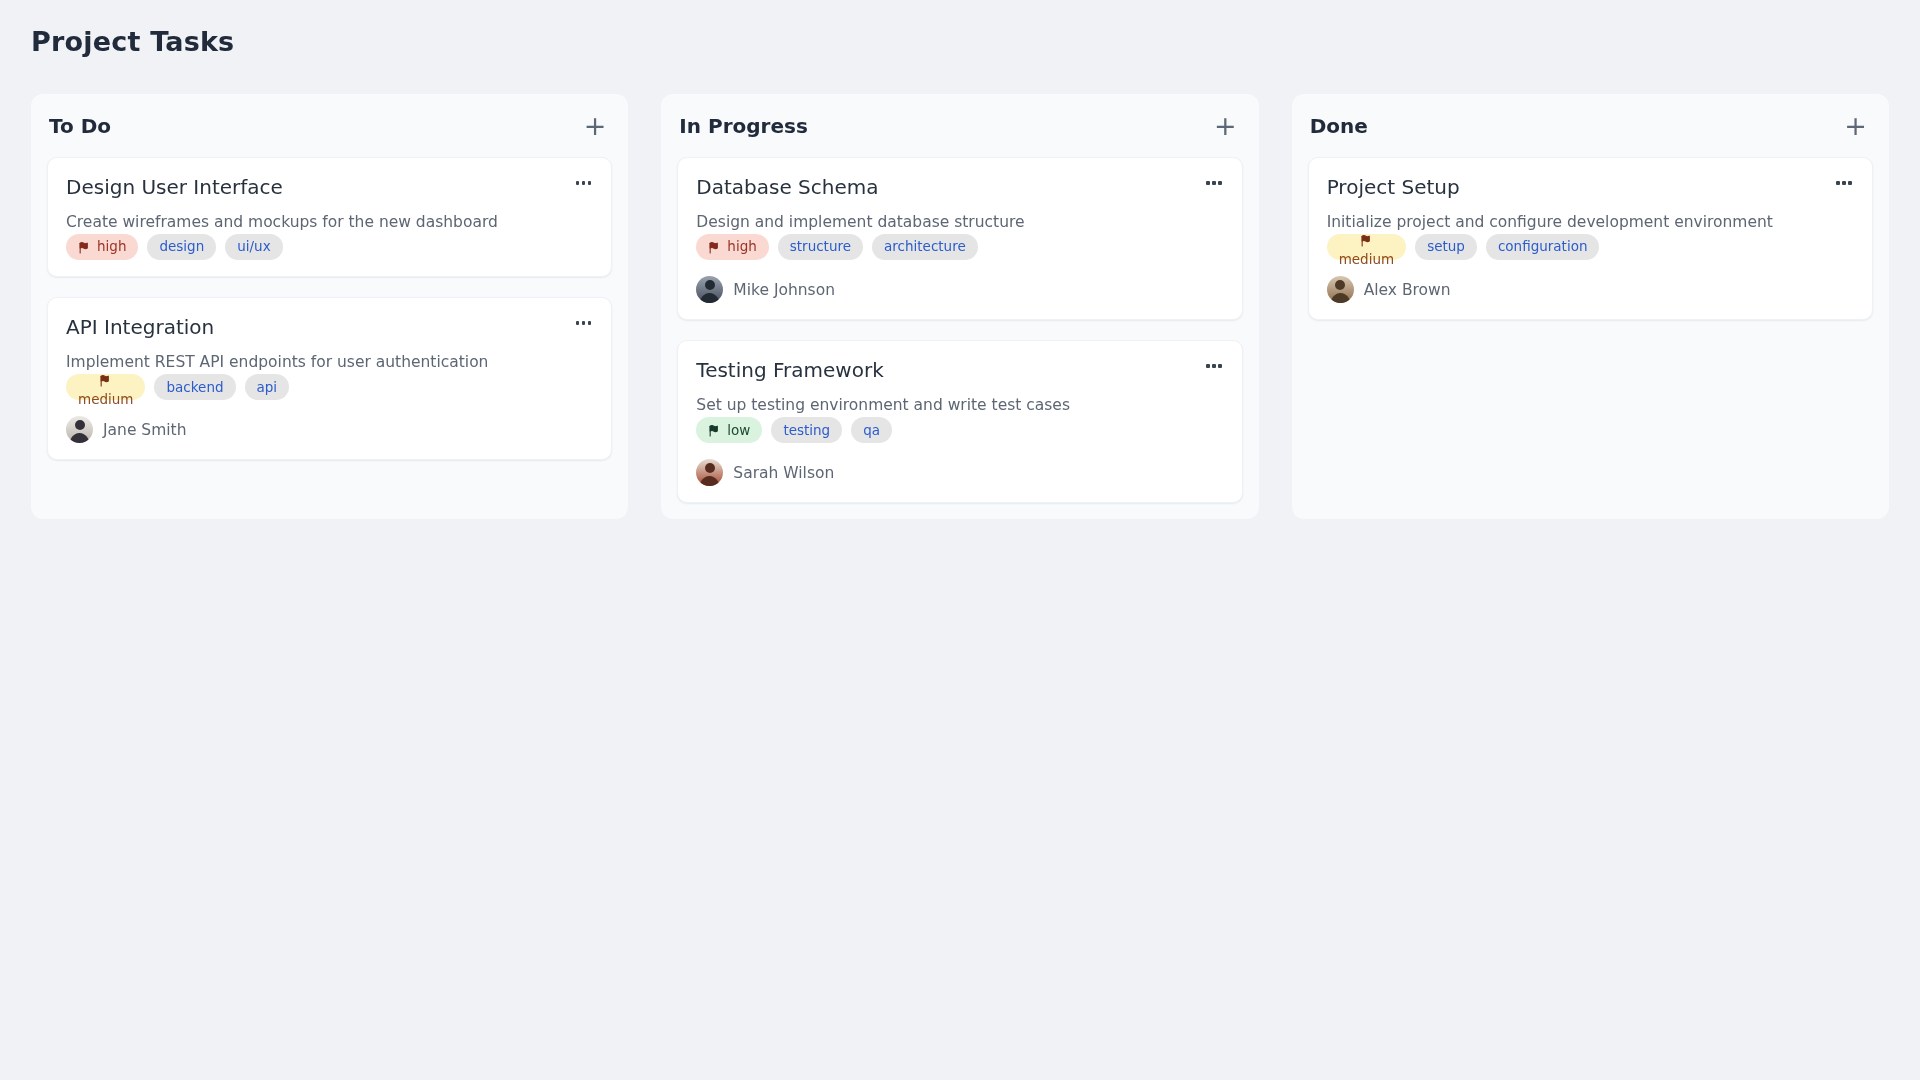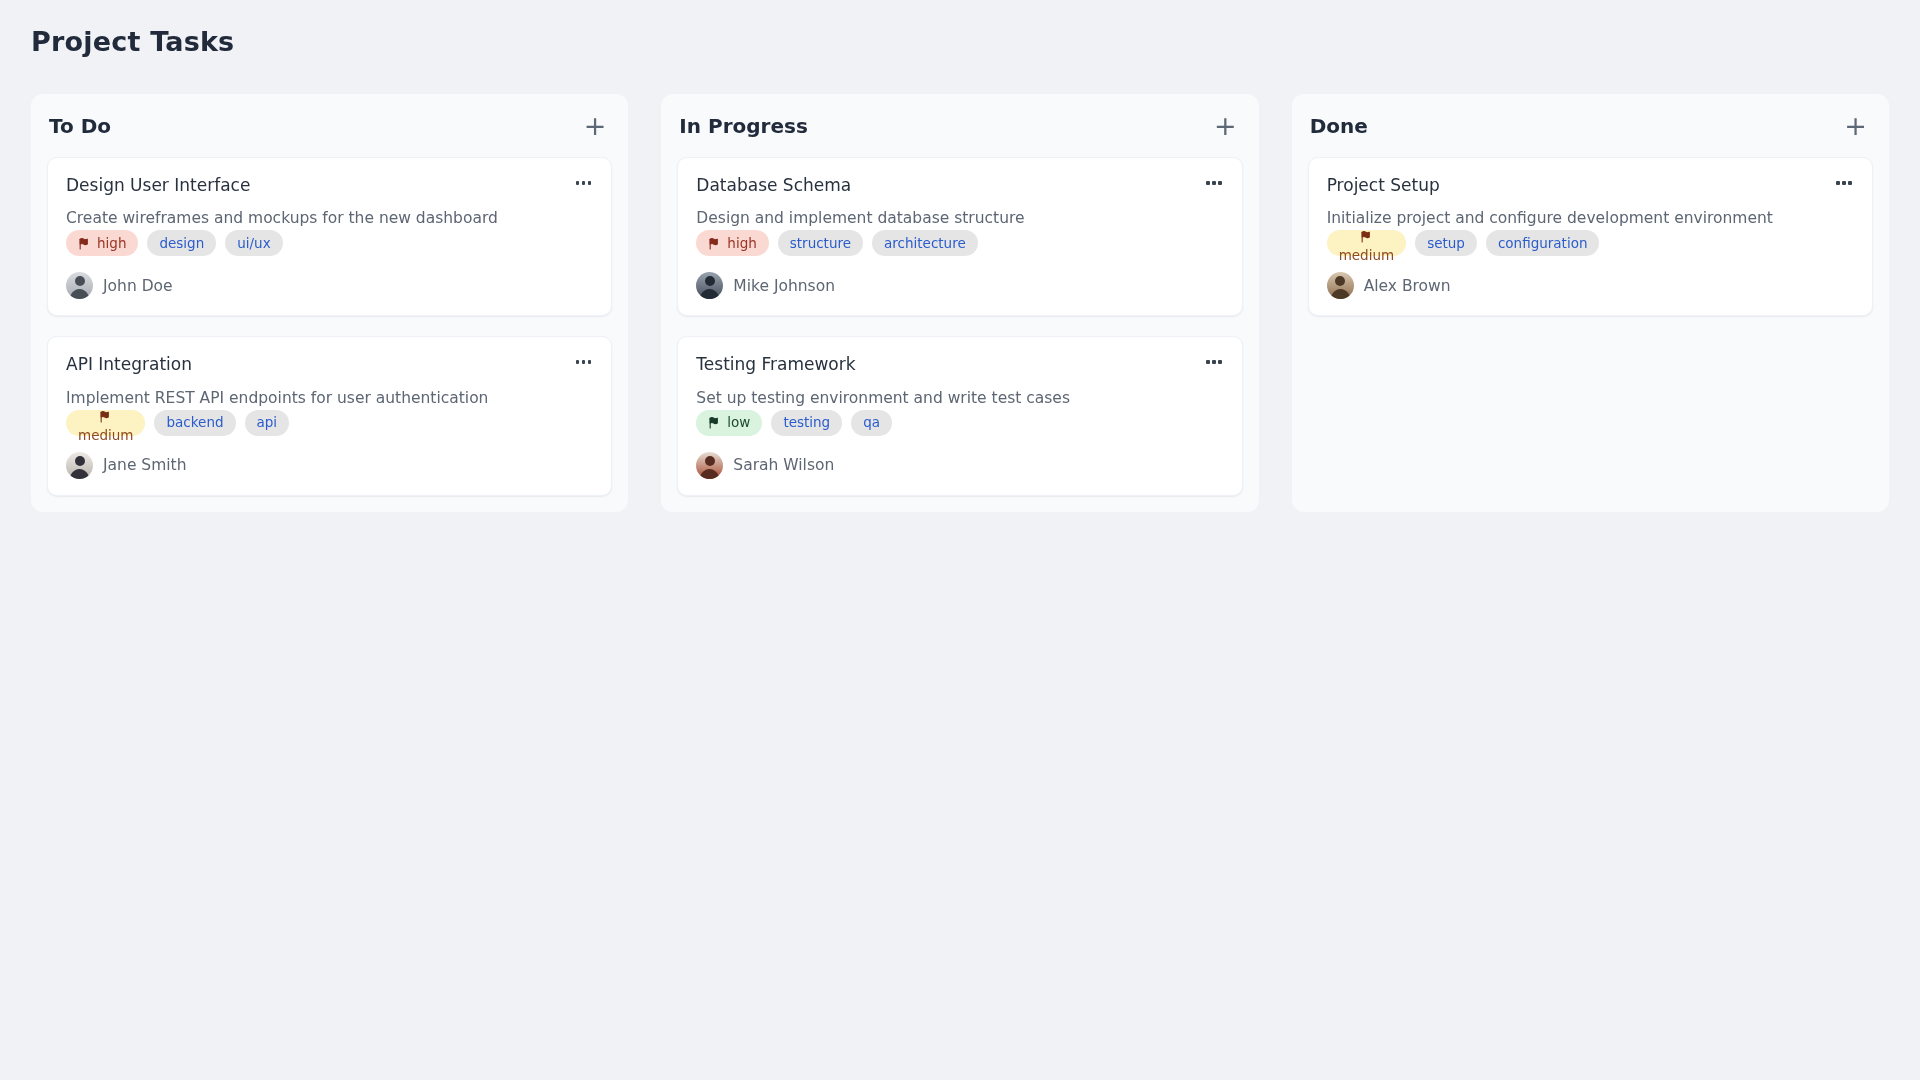--- a/index.html
+++ b/index.html
@@ -8,21 +8,21 @@
 
   .board{display:flex;gap:33px;align-items:stretch;}
   .column{flex:1;background:#f8fafc;border-radius:12px;padding:16px;display:flex;flex-direction:column;box-sizing:border-box;min-height:393px;}
   .col-head{display:flex;justify-content:space-between;align-items:center;margin:2px 2px 18px 2px;}
   .col-title{font-size:20px;font-weight:bold;color:#212b3b;margin:0;}
   .add-btn{background:none;border:0;padding:0 4px;font-size:27px;line-height:1;color:#5d6877;cursor:pointer;font-family:inherit;font-weight:normal;}
 
   .cards{display:flex;flex-direction:column;gap:20px;}
   .card{background:#ffffff;border:1px solid #eef1f5;border-radius:10px;padding:17px 18px 16px 18px;box-shadow:0 1px 2px rgba(16,24,40,.07);}
   .card-top{display:flex;justify-content:space-between;align-items:flex-start;}
-  .card-title{font-size:17px;font-weight:normal;color:#28323f;margin:0;line-height:1.25;}
+  .card-title{font-size:20px;font-weight:normal;color:#28323f;margin:0;line-height:1.25;}
   .menu-btn{background:none;border:0;padding:6px 2px;cursor:pointer;}
   .dots{display:flex;gap:2.5px;}
   .dots i{display:block;width:3.5px;height:3.5px;border-radius:1px;background:#3a4450;}
 
   .card-desc{margin:12px 0 0 0;font-size:15.5px;color:#5d6673;line-height:1.3;}
 
   .tags{display:flex;align-items:center;gap:9px;margin-top:2px;}
   .pill{display:inline-flex;align-items:center;gap:6px;height:26px;padding:0 12px;border-radius:999px;font-size:13.5px;line-height:1;white-space:nowrap;}
   .pill .flag{display:inline-flex;}
   .pill[data-level="high"]{background:#fbd9d3;color:#9a3324;}
@@ -79,24 +79,20 @@
                 <svg width="13" height="13" viewBox="0 0 24 24" fill="currentColor" stroke="currentColor" stroke-width="2" stroke-linecap="round" stroke-linejoin="round">
                     <path d="M4 22V4" fill="none"></path>
                     <path d="M4 4c2.2-1.4 4.4-1.4 6.6 0s4.4 1.4 6.6 0v9c-2.2 1.4-4.4 1.4-6.6 0s-4.4-1.4-6.6 0z"></path>
                   </svg>
               </span>
               <span>high</span>
             </span>
             <span class="pill tag">design</span>
             <span class="pill tag">ui/ux</span>
           </div>
-          <div class="assignee">
-            <span class="avatar" data-avatar="john-doe"></span>
-            <span class="assignee-name">John Doe</span>
-          </div>
         </article>
 
         <article class="card">
           <div class="card-top">
             <h3 class="card-title">API Integration</h3>
             <button class="menu-btn">
               <span class="dots">
                   <i></i>
                   <i></i>
                   <i></i>

